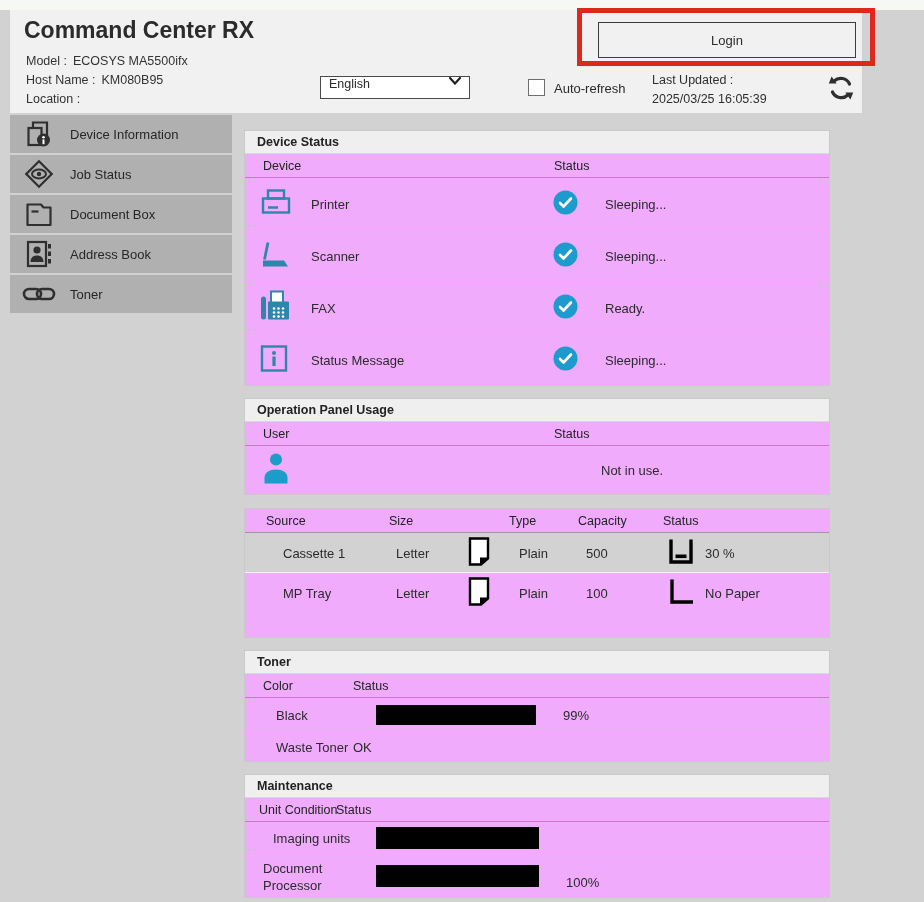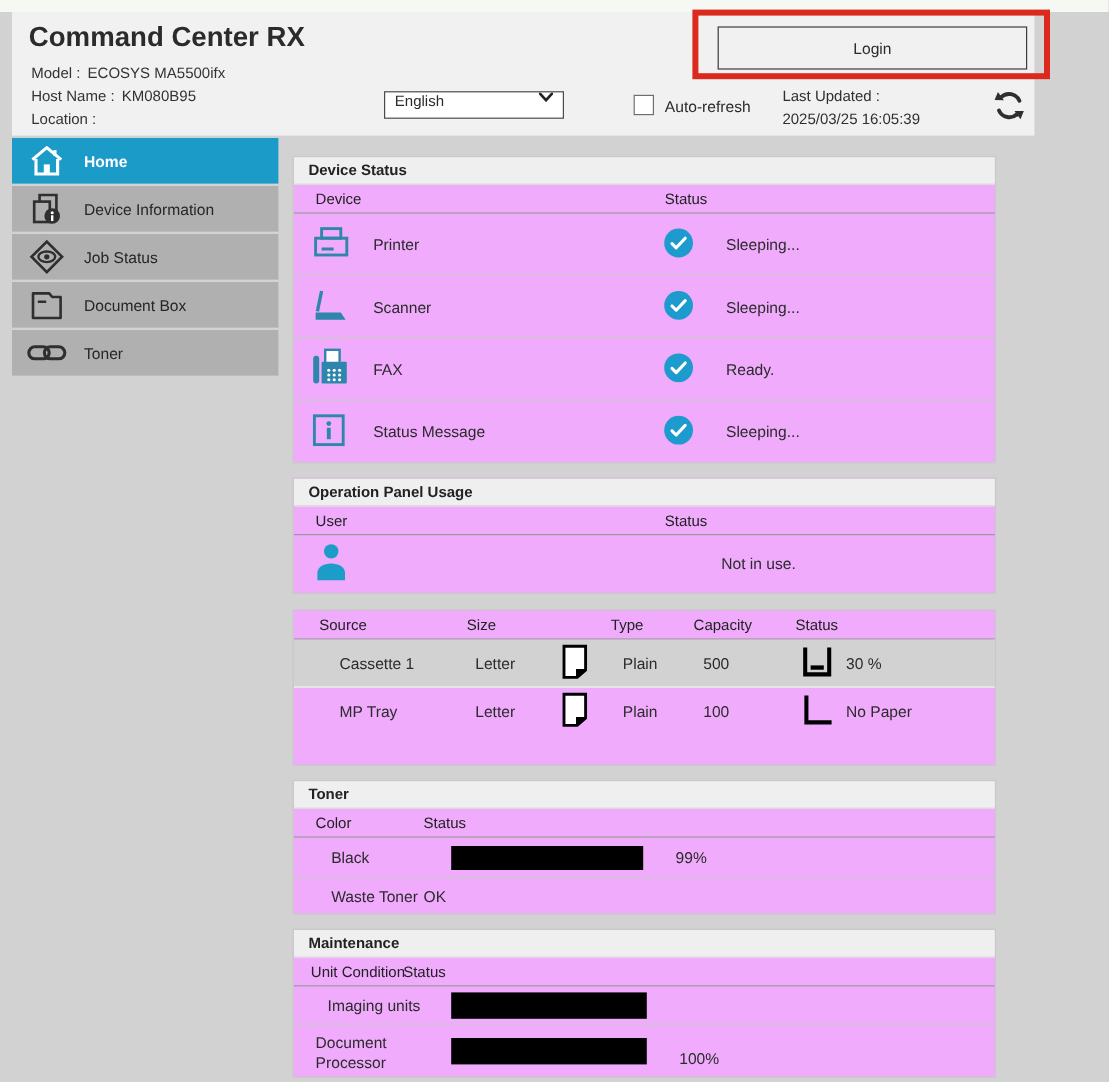--- a/index.html
+++ b/index.html
@@ -127,31 +127,20 @@
         <polygon points="23.4,25.4 18.4,18.4 26.2,18.6" fill="#2f2f2f"></polygon>
       </svg>
     </div>
   </div>
 
   <button class="login-btn">Login</button>
   <div class="red-box"></div>
 
   <div class="sidebar">
 
-    <div class="side-item active">
-      <span class="s-icon">
-        <svg width="30" height="28" viewBox="0 0 30 28">
-          <path d="M3 13 L15 3 L27 13" fill="none" stroke="#fff" stroke-width="2.6" stroke-linejoin="round"></path>
-          <rect x="20.5" y="5" width="2.6" height="5" fill="#fff"></rect>
-          <path d="M6 12.5 V25 H24 V12.5" fill="none" stroke="#fff" stroke-width="2.6"></path>
-          <rect x="12.5" y="17" width="5" height="8" fill="#fff"></rect>
-        </svg>
-      </span>
-      <span class="s-label">Home</span>
-    </div>
 
     <div class="side-item">
       <span class="s-icon">
         <svg width="30" height="30" viewBox="0 0 30 30">
           <path d="M9 9 V3.5 H23 V18" fill="none" stroke="#2f2f2f" stroke-width="2.2"></path>
           <rect x="4.5" y="9" width="13" height="17" fill="none" stroke="#2f2f2f" stroke-width="2.2"></rect>
           <circle cx="19.5" cy="21" r="6.5" fill="#2f2f2f"></circle>
           <circle cx="19.5" cy="18.3" r="1.3" fill="#fff"></circle>
           <rect x="18.5" y="20.4" width="2" height="4.8" fill="#fff"></rect>
         </svg>
@@ -173,20 +162,33 @@
     <div class="side-item">
       <span class="s-icon">
         <svg width="30" height="28" viewBox="0 0 30 28">
           <path d="M3.5 25 V4.5 H17 l2.5 3 H26.5 V25 Z" fill="none" stroke="#2f2f2f" stroke-width="2.2" stroke-linejoin="round"></path>
           <line x1="7.5" y1="11.5" x2="14.5" y2="11.5" stroke="#2f2f2f" stroke-width="2.2"></line>
         </svg>
       </span>
       <span class="s-label">Document Box</span>
     </div>
 
+    <div class="side-item">
+      <span class="s-icon">
+        <svg width="30" height="30" viewBox="0 0 30 30">
+          <rect x="4" y="3" width="18" height="24" fill="none" stroke="#2f2f2f" stroke-width="2.2"></rect>
+          <circle cx="13" cy="11" r="3.6" fill="#2f2f2f"></circle>
+          <path d="M6.5 23 c0-4.5 3-6.5 6.5-6.5 s6.5 2 6.5 6.5 z" fill="#2f2f2f"></path>
+          <rect x="24" y="5" width="3" height="4.5" fill="#2f2f2f"></rect>
+          <rect x="24" y="12.5" width="3" height="4.5" fill="#2f2f2f"></rect>
+          <rect x="24" y="20" width="3" height="4.5" fill="#2f2f2f"></rect>
+        </svg>
+      </span>
+      <span class="s-label">Address Book</span>
+    </div>
 
     <div class="side-item">
       <span class="s-icon">
         <svg width="34" height="22" viewBox="0 0 34 22">
           <rect x="2" y="6" width="17" height="10" rx="5" fill="none" stroke="#2f2f2f" stroke-width="2.6"></rect>
           <rect x="15" y="6" width="17" height="10" rx="5" fill="none" stroke="#2f2f2f" stroke-width="2.6"></rect>
         </svg>
       </span>
       <span class="s-label">Toner</span>
     </div>

